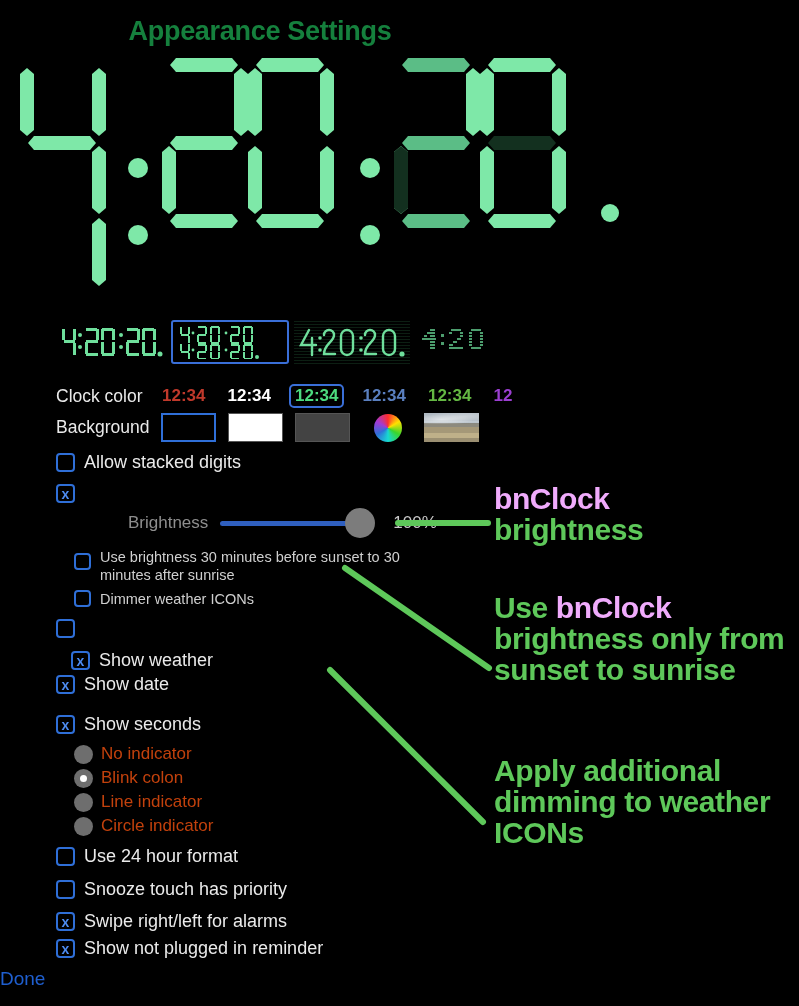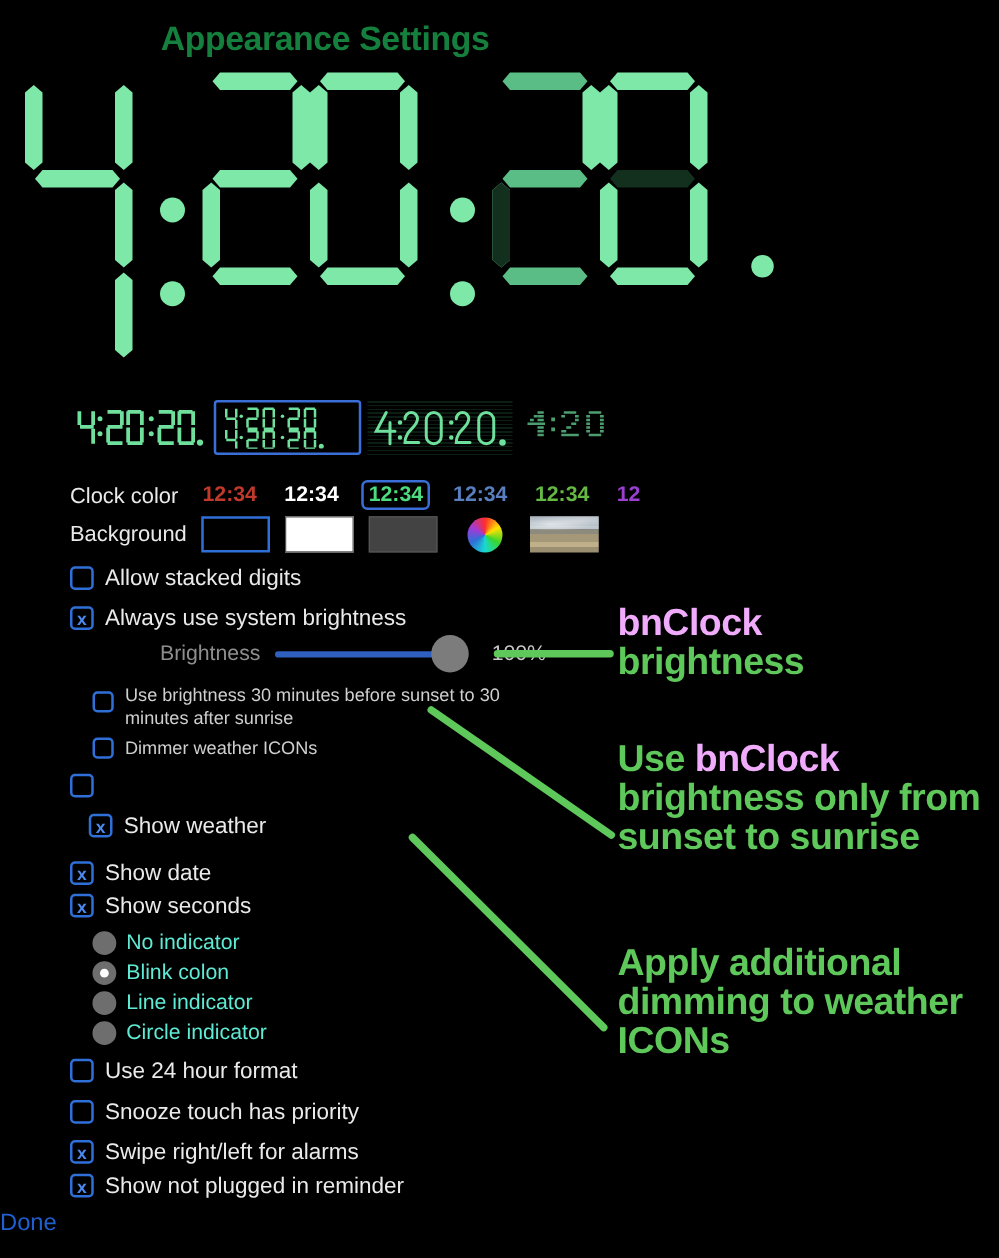--- a/index.html
+++ b/index.html
@@ -110,21 +110,21 @@
           display:flex; align-items:center; font-size:17px; color:#8e8e8e; }
   .track { position:relative; width:145px; height:5px; margin-left:12px; }
   .track .fill { position:absolute; left:0; top:0; height:5px; width:100%;
                  background:#2f5fbf; border-radius:3px; }
   .knob { position:absolute; right:-10px; top:50%; transform:translateY(-50%);
           width:30px; height:30px; border-radius:50%; background:#7c7c7c; }
   .pct { margin-left:28px; color:#c8c8c8; font-size:17px; }
 
   
   .radrow { position:absolute; left:74px; display:flex; align-items:center;
-            font-size:17px; color:#5eead4; }
+            font-size:17px; color:#c2410c; }
   .rad { width:19px; height:19px; flex:0 0 19px; border-radius:50%;
          background:#6e6e6e; margin-right:8px; position:relative; }
   .rad.on::after{ content:""; position:absolute; left:50%; top:50%;
          width:7px; height:7px; margin:-3.5px 0 0 -3.5px;
          border-radius:50%; background:#fff; }
 
   
   .btnbar { position:absolute; left:0; top:968px; width:520px;
             display:flex; justify-content:center; gap:42px;flex-direction:column; }
   .btn { color:#1f5fd0; font-size:19px; }
@@ -422,21 +422,20 @@
   <span class="bgsw photo"></span>
 </div>
 
 <div class="cbrow" style="top:452px;">
   <span class="cb"></span>
   <span>Allow stacked digits</span>
 </div>
 
 <div class="cbrow" style="top:484px;">
   <span class="cb on"></span>
-  <span>Always use system brightness</span>
 </div>
 
 <div class="brow">
   <span>Brightness</span>
   <span class="track">
     <span class="fill"></span>
     <span class="knob"></span>
   </span>
   <span class="pct">100%</span>
 </div>
@@ -453,21 +452,21 @@
 
 <div class="cbrow" style="top:619px;">
   <span class="cb"></span>
 </div>
 
 <div class="cbrow" style="top:650px;padding-left:15px;">
   <span class="cb on"></span>
   <span>Show weather</span>
 </div>
 
-<div class="cbrow" style="top:688px;">
+<div class="cbrow" style="top:674px;">
   <span class="cb on"></span>
   <span>Show date</span>
 </div>
 
 <div class="cbrow" style="top:714px;">
   <span class="cb on"></span>
   <span>Show seconds</span>
 </div>
 
 <div class="radrow" style="top:744px;">

